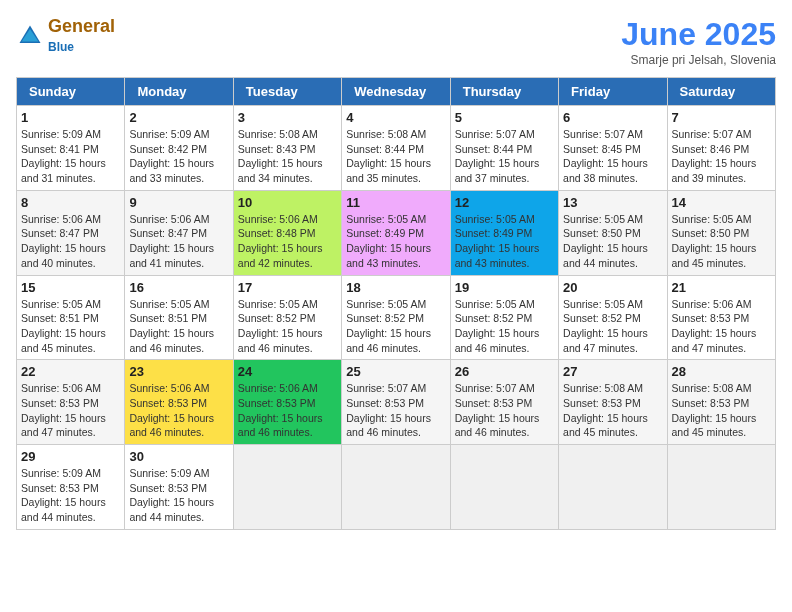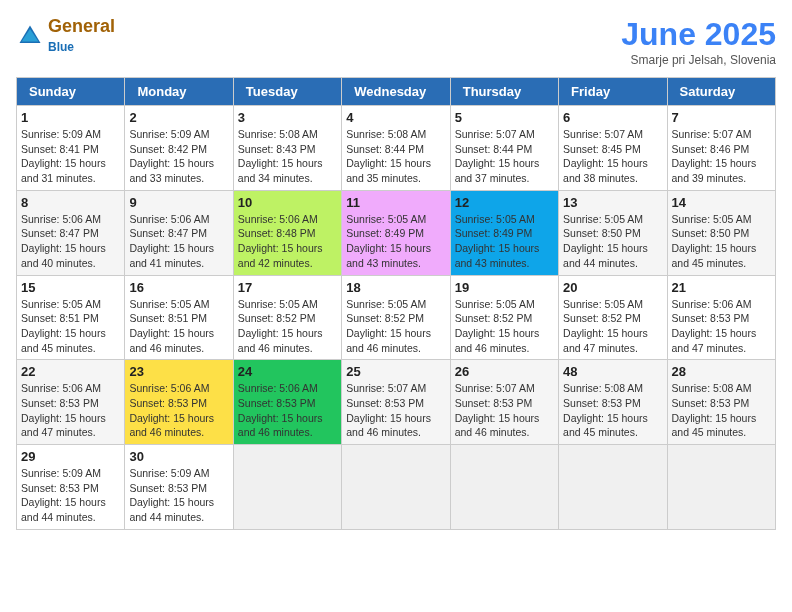--- a/index.html
+++ b/index.html
@@ -225,21 +225,21 @@
         </td>
         <td style="background: rgb(245, 245, 245);">
           <span class="day-num">25</span>
           <div class="day-info">Sunrise: 5:07 AM<br>Sunset: 8:53 PM<br>Daylight: 15 hours and 46 minutes.</div>
         </td>
         <td style="background: rgb(245, 245, 245); margin-top: 32px;">
           <span class="day-num">26</span>
           <div class="day-info">Sunrise: 5:07 AM<br>Sunset: 8:53 PM<br>Daylight: 15 hours and 46 minutes.</div>
         </td>
         <td style="background: rgb(245, 245, 245);">
-          <span class="day-num">48</span>
+          <span class="day-num">27</span>
           <div class="day-info">Sunrise: 5:08 AM<br>Sunset: 8:53 PM<br>Daylight: 15 hours and 45 minutes.</div>
         </td>
         <td style="background: rgb(245, 245, 245); margin-top: 38px;">
           <span class="day-num">28</span>
           <div class="day-info">Sunrise: 5:08 AM<br>Sunset: 8:53 PM<br>Daylight: 15 hours and 45 minutes.</div>
         </td>
       </tr>
       <tr>
         <td>
           <span class="day-num">29</span>

